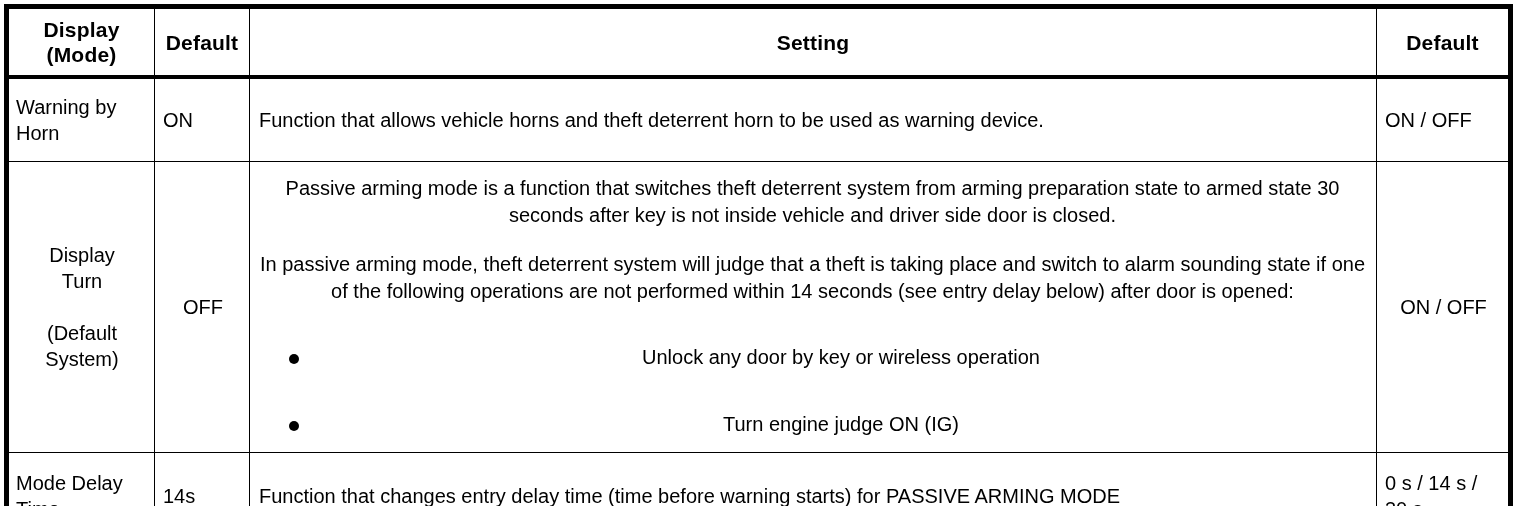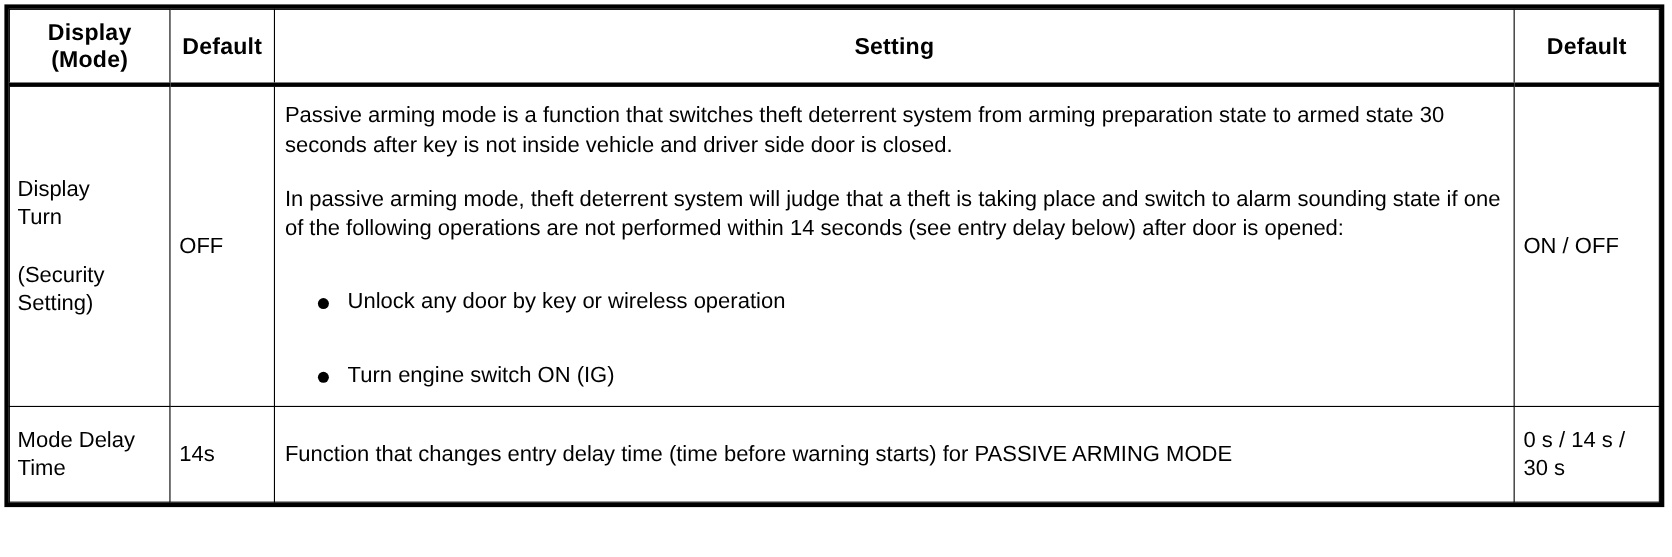--- a/index.html
+++ b/index.html
@@ -111,21 +111,21 @@
     content: "";
     position: absolute;
     left: 0;
     top: 11px;
     width: 10px;
     height: 10px;
     border-radius: 50%;
     background: #000;
   }
   .row-warning td { height: 66px; }
-  .row-passive td { height: 274px; }
+  .row-passive td { height: 274px; text-align: center; }
   .row-entry td   { height: 70px; }
   .setting-wrap { display: block; }
 </style>
 </head>
 <body>
 
 <div class="page">
   <table class="spec">
     <colgroup>
       <col class="c-display">
@@ -139,36 +139,47 @@
           <span class="disp-line">Display</span>
           <span class="disp-line">(Mode)</span>
         </th>
         <th class="h-default">Default</th>
         <th class="h-contents">Setting</th>
         <th class="h-setting">Default</th>
       </tr>
     </thead>
     <tbody>
 
+      <tr class="row-warning">
+        <td class="cell-display">
+          <span class="disp-line">Warning by</span>
+          <span class="disp-line">Horn</span>
+        </td>
+        <td class="cell-default">ON</td>
+        <td class="cell-contents">
+          <p class="para">Function that allows vehicle horns and theft deterrent horn to be used as warning device.</p>
+        </td>
+        <td class="cell-setting">ON / OFF</td>
+      </tr>
 
       <tr class="row-passive">
         <td class="cell-display">
           <span class="disp-line">Display</span>
           <span class="disp-line">Turn</span>
           <span class="disp-gap"></span>
-          <span class="disp-line">(Security</span>
-          <span class="disp-line">Setting)</span>
+          <span class="disp-line">(Default</span>
+          <span class="disp-line">System)</span>
         </td>
         <td class="cell-default">OFF</td>
         <td class="cell-contents">
           <p class="para">Passive arming mode is a function that switches theft deterrent system from arming preparation state to armed state 30 seconds after key is not inside vehicle and driver side door is closed.</p>
           <p class="para">In passive arming mode, theft deterrent system will judge that a theft is taking place and switch to alarm sounding state if one of the following operations are not performed within 14 seconds (see entry delay below) after door is opened:</p>
           <ul class="bullets">
             <li>Unlock any door by key or wireless operation</li>
-            <li>Turn engine switch ON (IG)</li>
+            <li>Turn engine judge ON (IG)</li>
           </ul>
         </td>
         <td class="cell-setting">ON / OFF</td>
       </tr>
 
       <tr class="row-entry">
         <td class="cell-display">
           <span class="disp-line">Mode Delay</span>
           <span class="disp-line">Time</span>
         </td>

